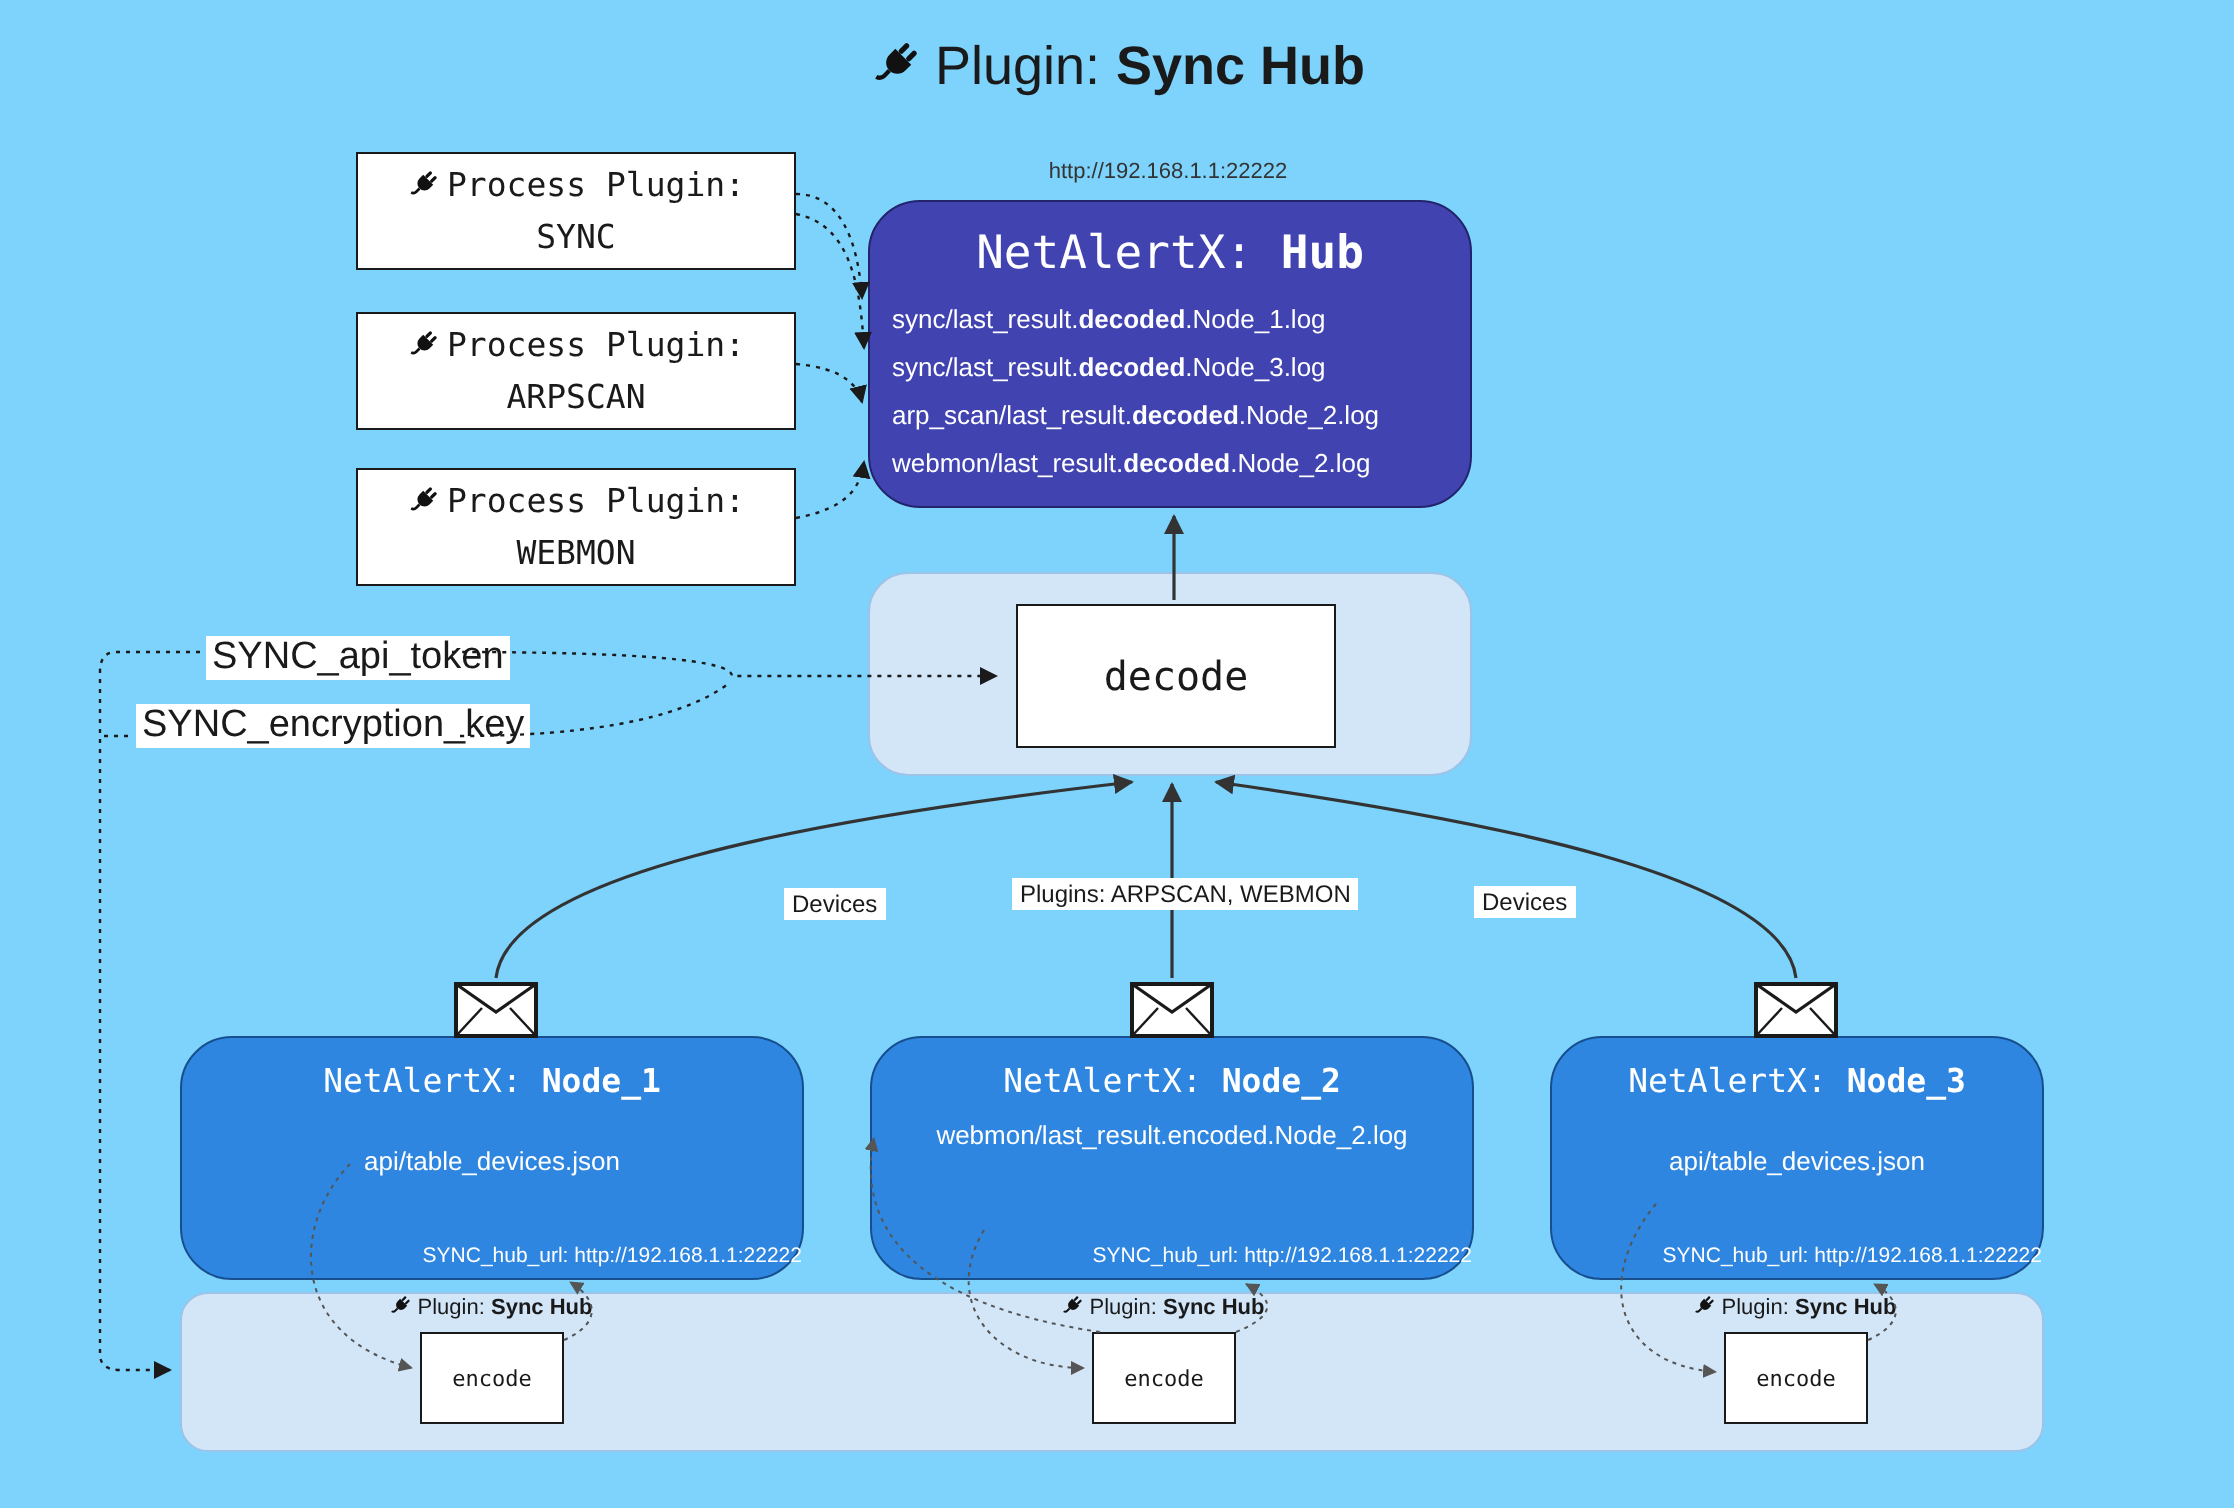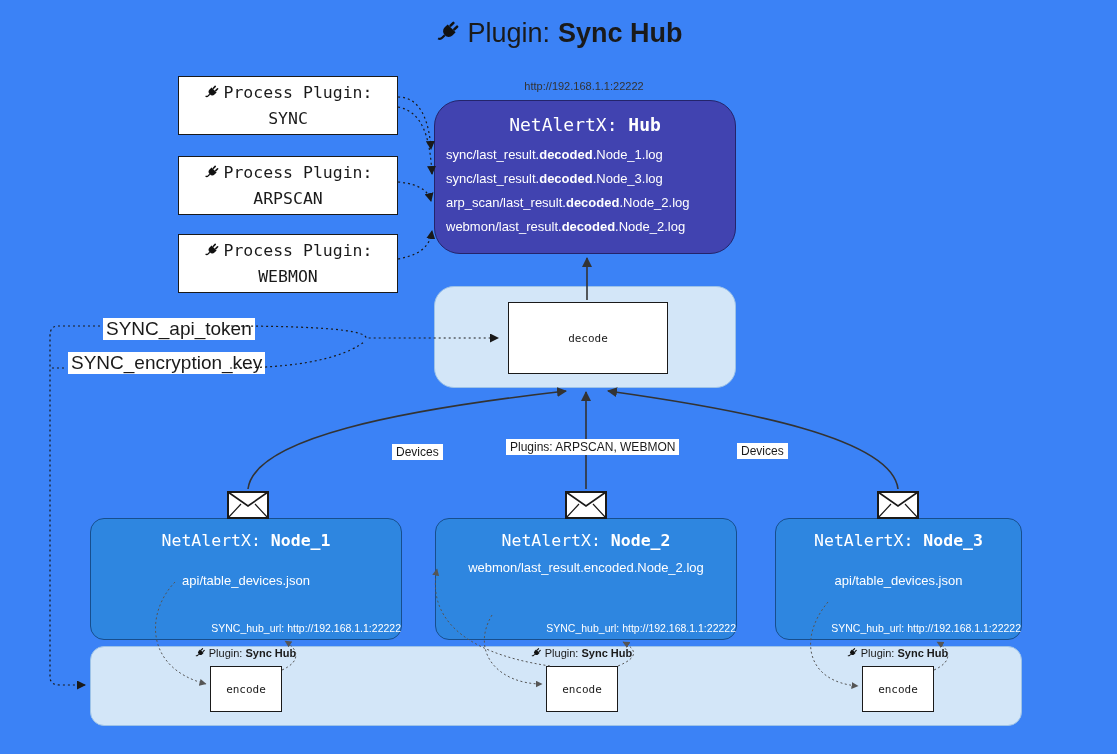--- a/index.html
+++ b/index.html
@@ -1,54 +1,54 @@
 <!DOCTYPE html>
 <html><head>
 <meta charset="utf-8">
 <style>
   html,body{margin:0;padding:0;background:#fff}
-  .canvas{position:relative;width:1117px;height:754px;background:#3b82f6;overflow:hidden;
+  .canvas{position:relative;width:1117px;height:754px;background:#7dd3fc;overflow:hidden;
           font-family:"Liberation Sans","DejaVu Sans",sans-serif;color:#1a1a1a}
   .abs{position:absolute}
   .mono{font-family:"DejaVu Sans Mono","Liberation Mono",monospace}
   .bold{font-weight:700}
 
   
   .title{top:18px;left:0;width:100%;text-align:center;font-size:27px;z-index:2}
   .title .prefix{margin-right:8px}
   .plug-lg{width:27px;height:27px;vertical-align:-4px;margin-right:6px}
   .plug-md{width:17px;height:17px;vertical-align:-3px;margin-right:3px}
   .plug-sm{width:12px;height:12px;vertical-align:-2px;margin-right:3px}
 
   
   .pbox{left:178px;width:218px;background:#fff;border:1.6px solid #1a1a1a;text-align:center;
         font-size:16.5px;line-height:1.55;padding:3px 0;z-index:2}
 
   
   .hub-url{left:434px;top:80px;width:300px;text-align:center;font-size:11px;color:#333;z-index:2}
   .hub{left:434px;top:100px;width:300px;height:152px;border-radius:26px;color:#fff;z-index:2}
-  .hub-title{margin-top:13px;text-align:center;font-size:18px}
+  .hub-title{margin-top:13px;text-align:center;font-size:23px}
   .hub-title .prefix{margin-right:1ch}
   .hub-logs{margin-top:8px;padding-left:11px;font-size:13px}
   .hub-logs .logline{line-height:24px;white-space:nowrap}
 
   
   .decode-wrap{left:434px;top:286px;width:300px;height:100px;border-radius:20px;z-index:1}
   .softbox{background:#d3e6f8;border:1px solid #9dc3e8}
   .decode-box,.encode-box{background:#fff;border:1.6px solid #1a1a1a;display:flex;
         align-items:center;justify-content:center;z-index:2}
-  .decode-box{left:508px;top:302px;width:158px;height:70px;font-size:11px}
+  .decode-box{left:508px;top:302px;width:158px;height:70px;font-size:20px}
 
   .keylabel{font-size:19px;z-index:2;background:#fff;padding:0 3px}
 
   
   .arrow-label{background:#fff;font-size:12px;padding:1px 4px;z-index:6}
 
   
-  .node{top:518px;height:120px;border-radius:14px;color:#fff;text-align:center;z-index:2}
+  .node{top:518px;height:120px;border-radius:26px;color:#fff;text-align:center;z-index:2}
   .node-title{margin-top:12px;font-size:16.5px}
   .node-title .prefix{margin-right:1ch}
   .node-files{font-size:13px}
   .node-files .fileline{line-height:26px;white-space:nowrap}
   .node-footer{position:absolute;bottom:5px;left:0;width:100%;text-align:right;font-size:10.5px}
 
   .envelope{width:42px;height:28px;z-index:7}
 
   
   .bigbox{left:90px;top:646px;width:930px;height:78px;border-radius:14px;z-index:1}

